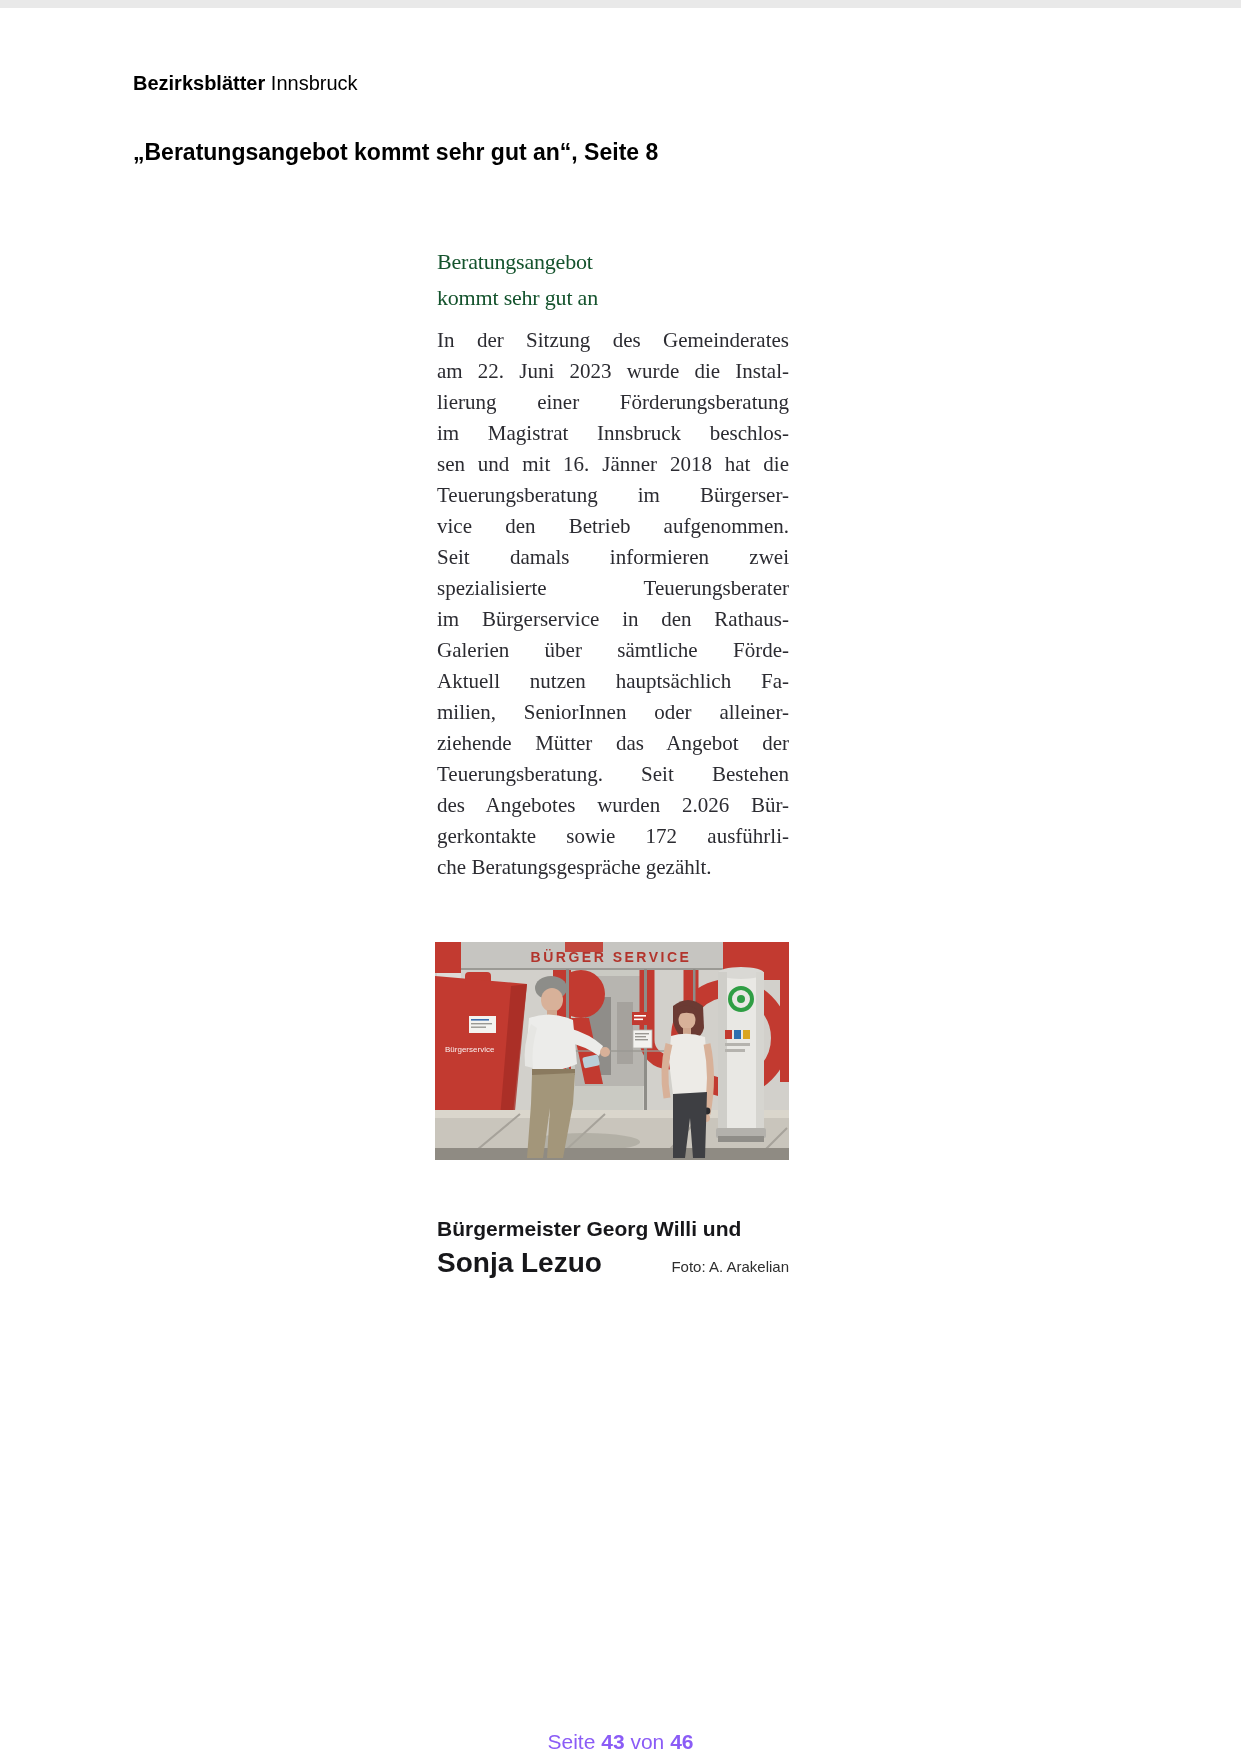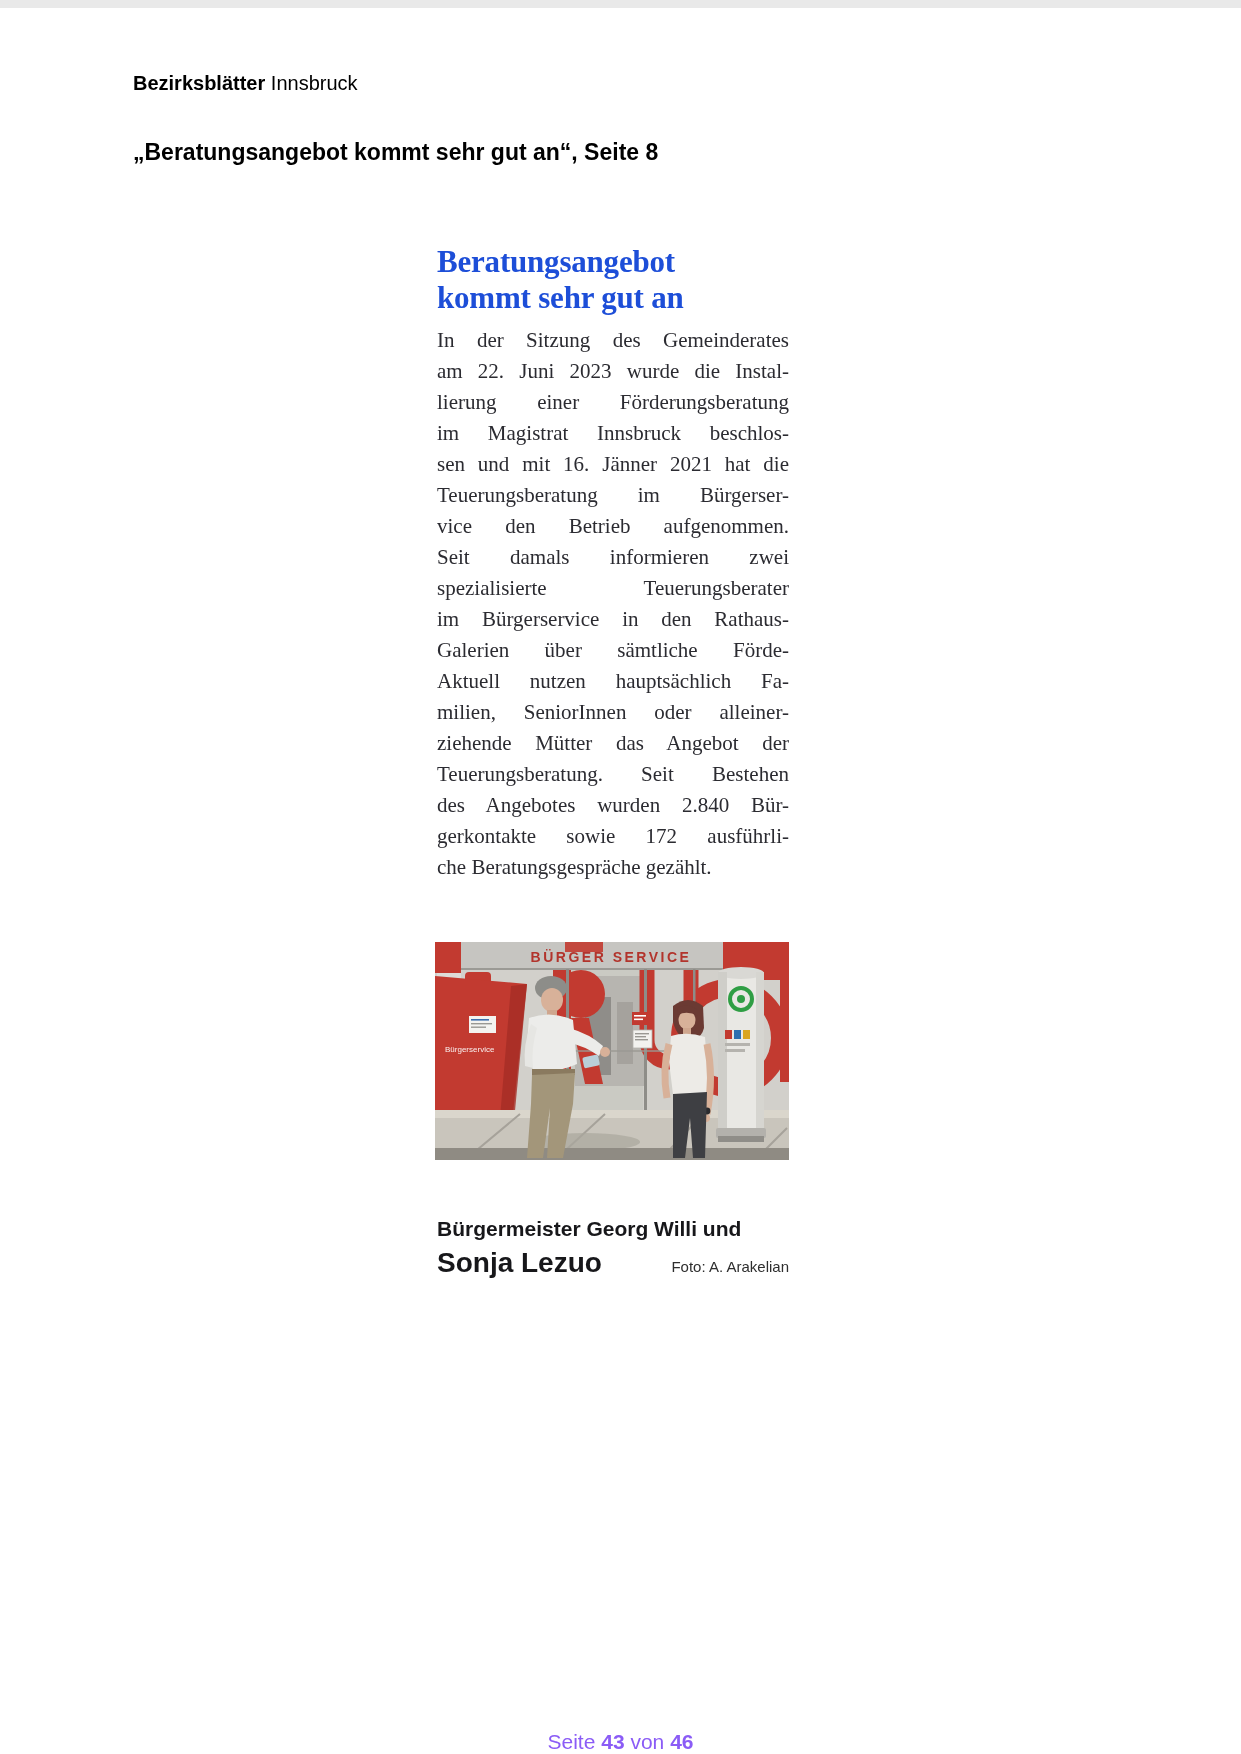--- a/index.html
+++ b/index.html
@@ -4,22 +4,22 @@
 <style>
   html,body{margin:0;padding:0;background:#e9e9e9;}
   .page{position:relative;width:1241px;height:1754px;background:#ffffff;margin:8px auto;
         font-family:"Liberation Sans",sans-serif;overflow:hidden;}
   
   .hdr{position:absolute;left:133px;top:64px;font-size:20px;color:#000;}
   .hdr .brand{font-weight:700;}
   .doc-title{position:absolute;left:133px;top:131px;font-size:23px;font-weight:700;color:#000;}
   
   .article{position:absolute;left:437px;top:236px;width:352px;}
-  .headline{font-family:"Liberation Serif",serif;font-weight:700;color:#1d4ed8;
-            font-size:31px;line-height:36px;letter-spacing:-0.2px;}
+  .headline{font-family:"Liberation Serif",serif;font-weight:400;color:#14532d;
+            font-size:22px;line-height:36px;letter-spacing:-0.2px;}
   .body-text{margin-top:9px;font-family:"Liberation Serif",serif;color:#2b2b31;
              font-size:21px;}
   .bl{line-height:31px;text-align:justify;text-align-last:justify;white-space:normal;}
   .body-text .bl:last-child{text-align-last:left;}
   
   .photo{position:absolute;left:435px;top:934px;width:354px;height:218px;overflow:hidden;}
   .photo svg{display:block;}
   
   .caption{position:absolute;left:437px;top:1204px;width:352px;color:#17171a;}
   .cap-line1{font-weight:700;font-size:21px;line-height:34px;}
@@ -47,32 +47,32 @@
   <div class="article">
     <div class="headline">
         <div class="hl">Beratungsangebot</div>
         <div class="hl">kommt sehr gut an</div>
       </div>
     <div class="body-text">
         <div class="bl">In der Sitzung des Gemeinderates</div>
         <div class="bl">am 22. Juni 2023 wurde die Instal-</div>
         <div class="bl">lierung einer Förderungsberatung</div>
         <div class="bl">im Magistrat Innsbruck beschlos-</div>
-        <div class="bl">sen und mit 16. Jänner 2021 hat die</div>
+        <div class="bl">sen und mit 16. Jänner 2018 hat die</div>
         <div class="bl">Teuerungsberatung im Bürgerser-</div>
         <div class="bl">vice den Betrieb aufgenommen.</div>
         <div class="bl">Seit damals informieren zwei</div>
         <div class="bl">spezialisierte Teuerungsberater</div>
         <div class="bl">im Bürgerservice in den Rathaus-</div>
         <div class="bl">Galerien über sämtliche Förde-</div>
         <div class="bl">Aktuell nutzen hauptsächlich Fa-</div>
         <div class="bl">milien, SeniorInnen oder alleiner-</div>
         <div class="bl">ziehende Mütter das Angebot der</div>
         <div class="bl">Teuerungsberatung. Seit Bestehen</div>
-        <div class="bl">des Angebotes wurden 2.840 Bür-</div>
+        <div class="bl">des Angebotes wurden 2.026 Bür-</div>
         <div class="bl">gerkontakte sowie 172 ausführli-</div>
         <div class="bl">che Beratungsgespräche gezählt.</div>
       </div>
   </div>
 
   <div class="photo">
     <svg width="354" height="218" viewBox="0 0 354 218" xmlns="http://www.w3.org/2000/svg">
 
       <rect x="0" y="0" width="354" height="218" fill="#d2d0cb"></rect>
 

